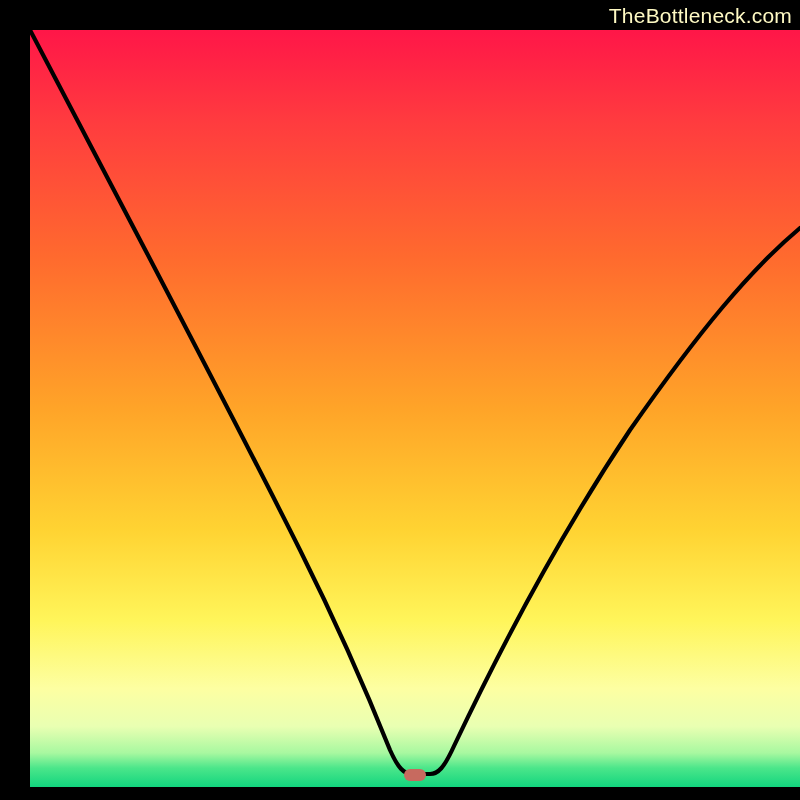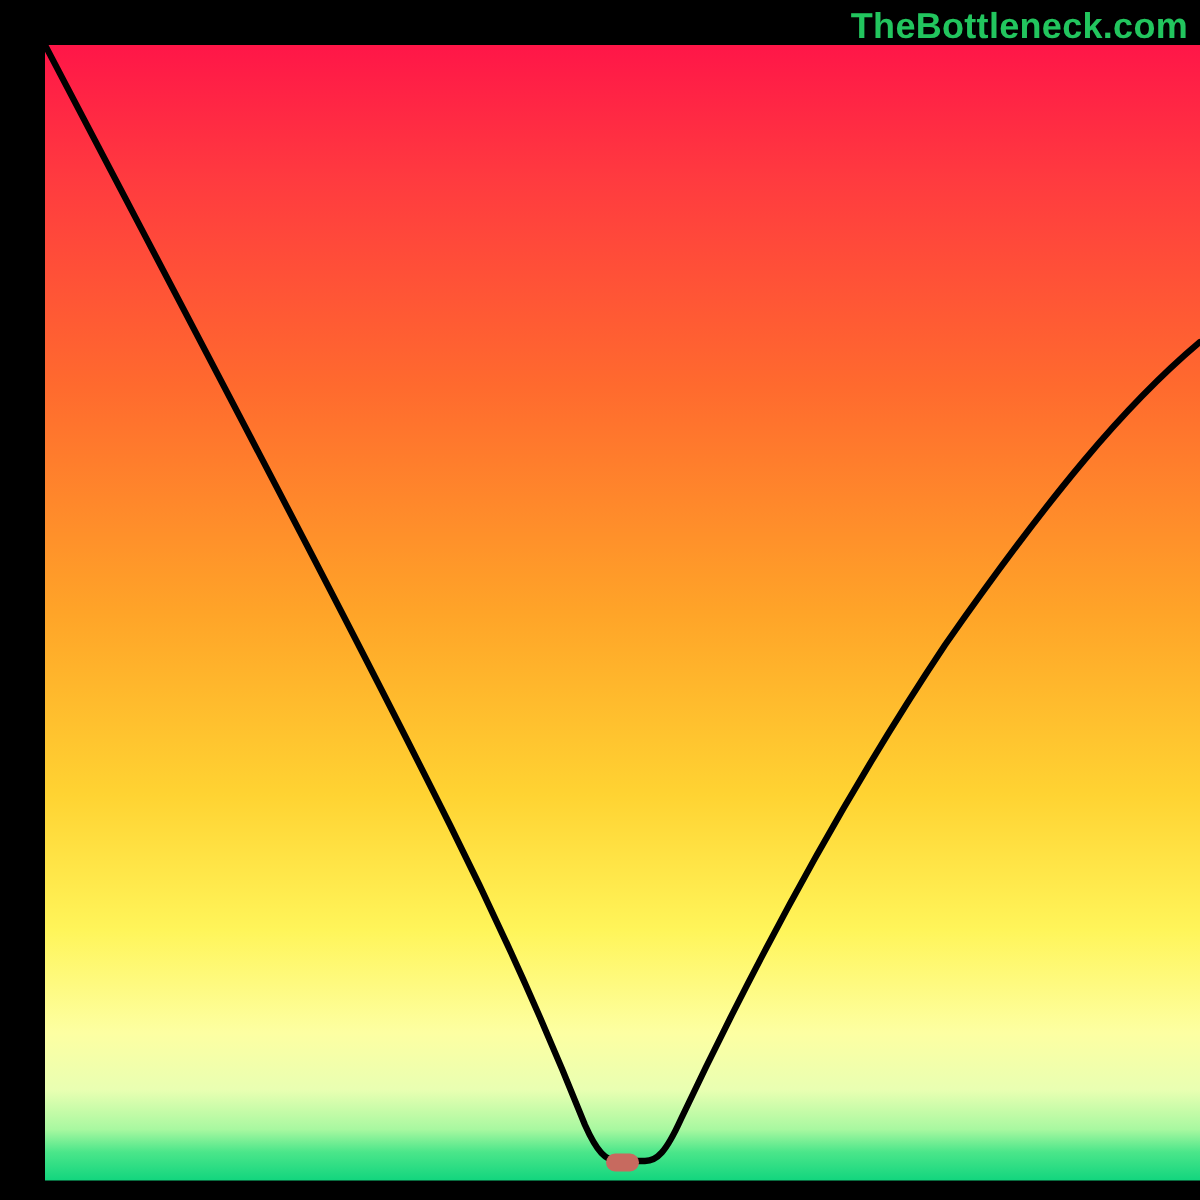--- a/index.html
+++ b/index.html
@@ -14,23 +14,23 @@
   .stage {
     position: relative;
     width: 800px;
     height: 800px;
     background: #000;
   }
   .watermark {
     position: absolute;
     top: 4px;
     right: 8px;
-    color: #22c55e;
-    font-size: 24px;
-    font-weight: 700;
+    color: #fef9c3;
+    font-size: 21px;
+    font-weight: 400;
     letter-spacing: 0.2px;
     z-index: 10;
   }
   .plot {
     position: absolute;
     left: 30px;
     top: 30px;
     width: 770px;
     height: 757px;
   }

